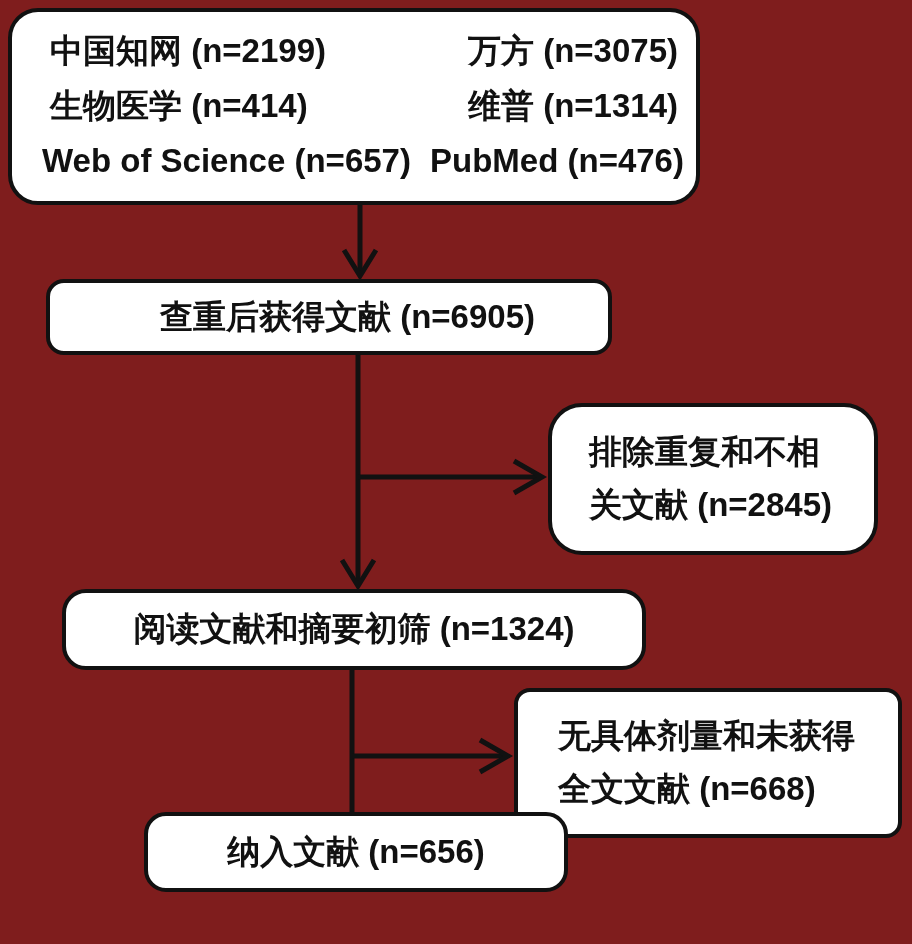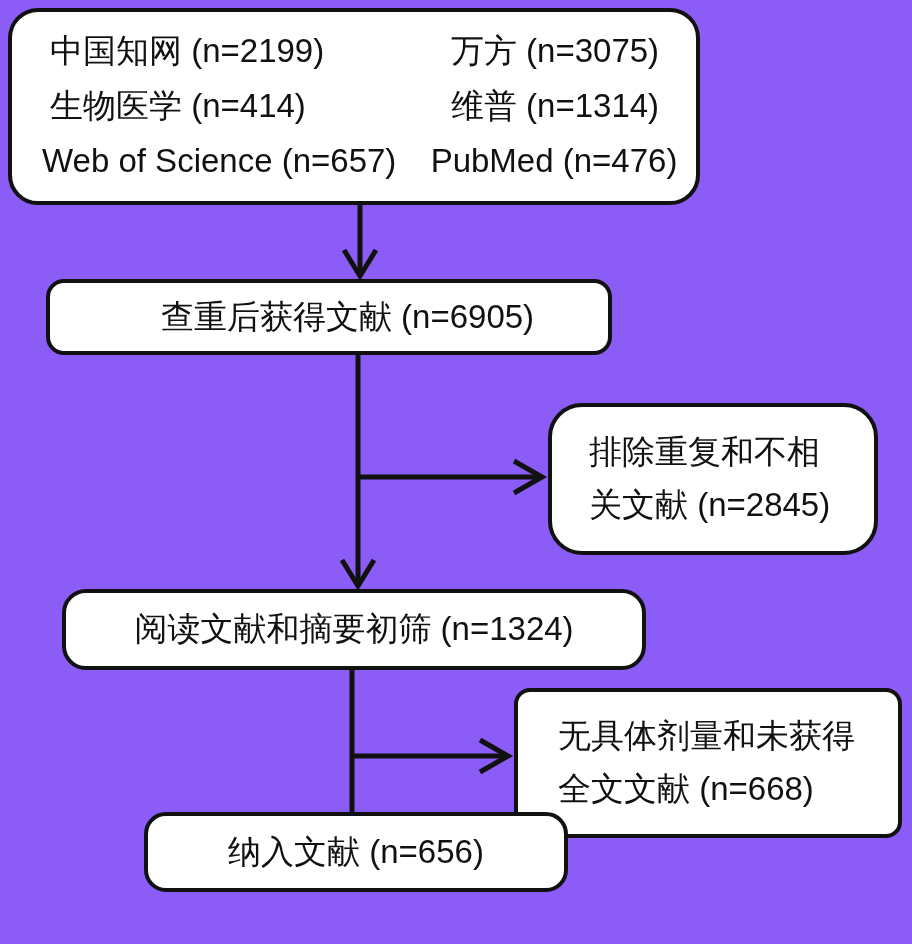--- a/index.html
+++ b/index.html
@@ -5,24 +5,25 @@
   * { box-sizing: border-box; }
   html, body {
     margin: 0;
     padding: 0;
     background: #ffffff;
   }
   #canvas {
     position: relative;
     width: 912px;
     height: 944px;
-    background: #8b5cf6;
+    background: #7f1d1d;
     font-family: "Liberation Sans", "DejaVu Sans", sans-serif;
     color: #111111;
     overflow: hidden;
+    font-weight: bold;
   }
   #arrows {
     position: absolute;
     left: 0; top: 0;
     width: 912px; height: 944px;
     z-index: 0;
   }
   #arrows path {
     fill: none;
     stroke: #111111;
@@ -51,21 +52,21 @@
     justify-content: center;
     align-items: stretch;
     padding: 10px 18px 10px 38px;
   }
   .db-row {
     display: flex;
     align-items: center;
     height: 55px;
   }
   .db-col1 { width: 362px; text-align: left; }
-  .db-col2 { flex: 1; text-align: center; margin-left: 20px; }
+  .db-col2 { flex: 1; text-align: right; margin-left: 20px; }
   #box-databases .db-row:last-child .db-col1 { width: 368px; margin-left: -8px; }
 
   #box-dedup {
     left: 46px; top: 279px;
     width: 566px; height: 76px;
     border-radius: 18px;
     padding-left: 37px;
   }
   #box-excluded1 {
     left: 548px; top: 403px;

